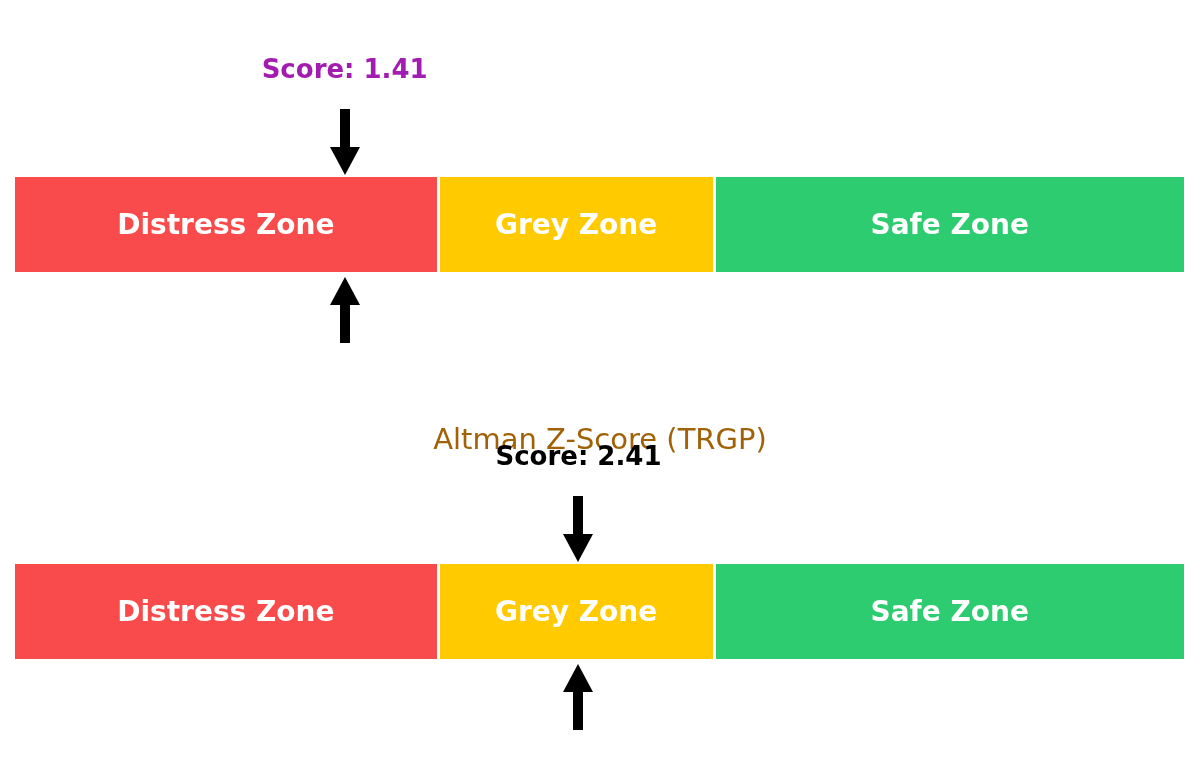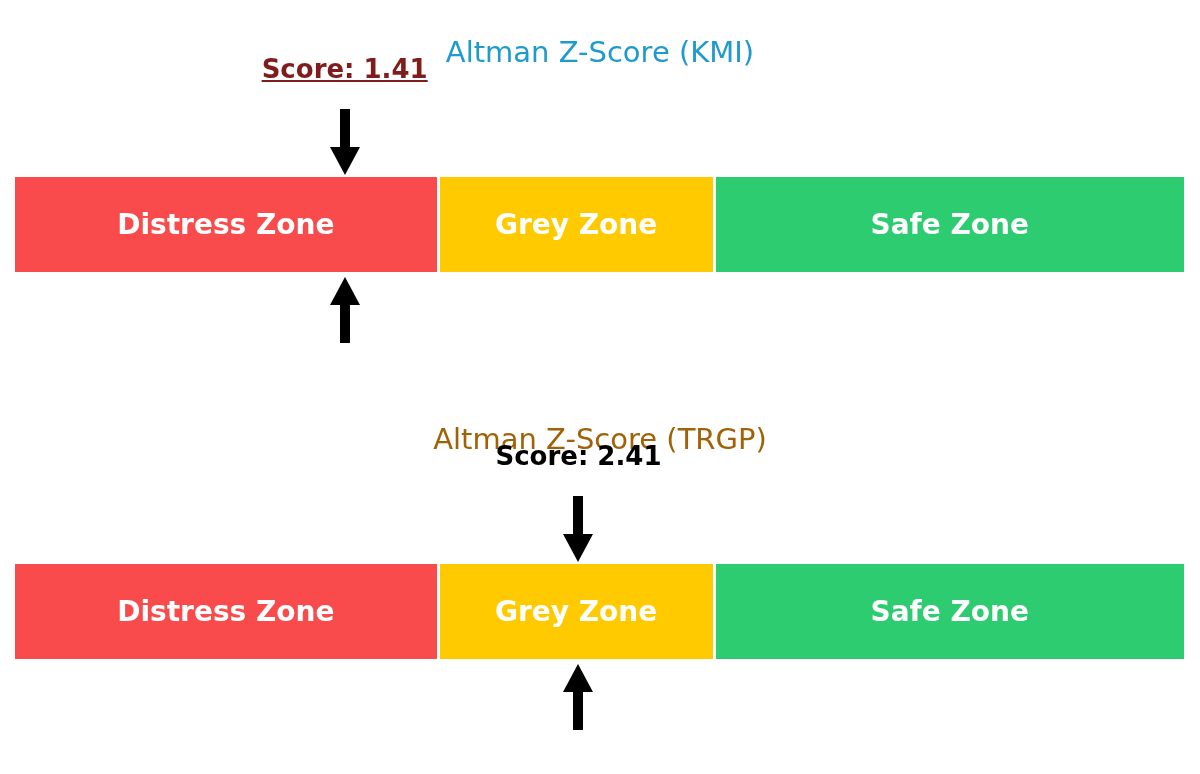--- a/index.html
+++ b/index.html
@@ -77,22 +77,21 @@
     font-weight: bold;
     white-space: nowrap;
   }
 </style>
 </head>
 <body>
 
 <div class="canvas">
 
   <section class="chart chart-1">
-    <h2 class="chart-title" style="color: rgb(31, 154, 205);">Altman Z-Score (KMI)</h2>
-    <div class="score-label pointer-x" style="left: 344.658px; color: #7f1d1d; text-decoration: underline;">Score: 1.41</div>
+    <div class="score-label pointer-x" style="left: 344.658px; color: #a21caf;">Score: 1.41</div>
 
     <div class="arrow arrow-down pointer-x" style="left: 344.658px;">
       <svg width="36" height="66" viewBox="0 0 36 66" aria-hidden="true">
         <rect class="arrow-fill" x="13" y="0" width="10" height="40" fill="#000000"></rect>
         <polygon class="arrow-fill" points="3,38 33,38 18,66" fill="#000000"></polygon>
       </svg>
     </div>
 
     <div class="zone-bar">
       <div class="zone" style="left: 0px; width: 421.678px; background: rgb(249, 75, 75);">

